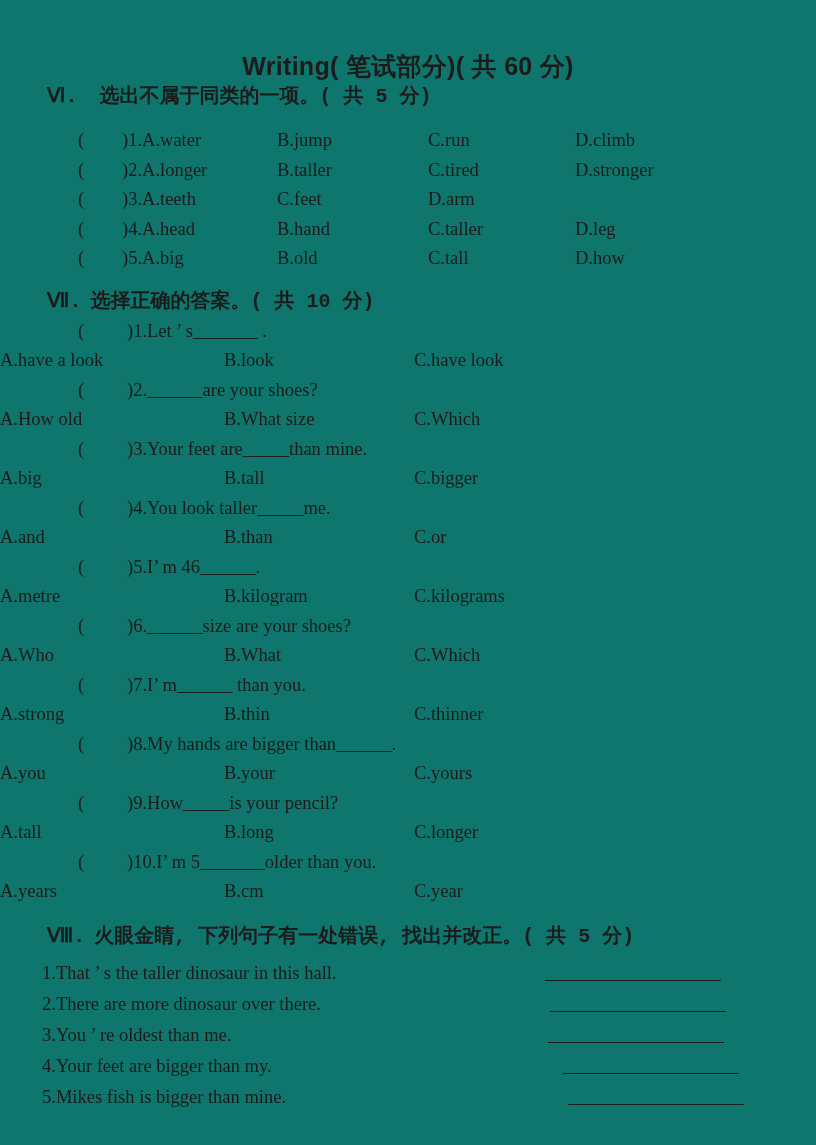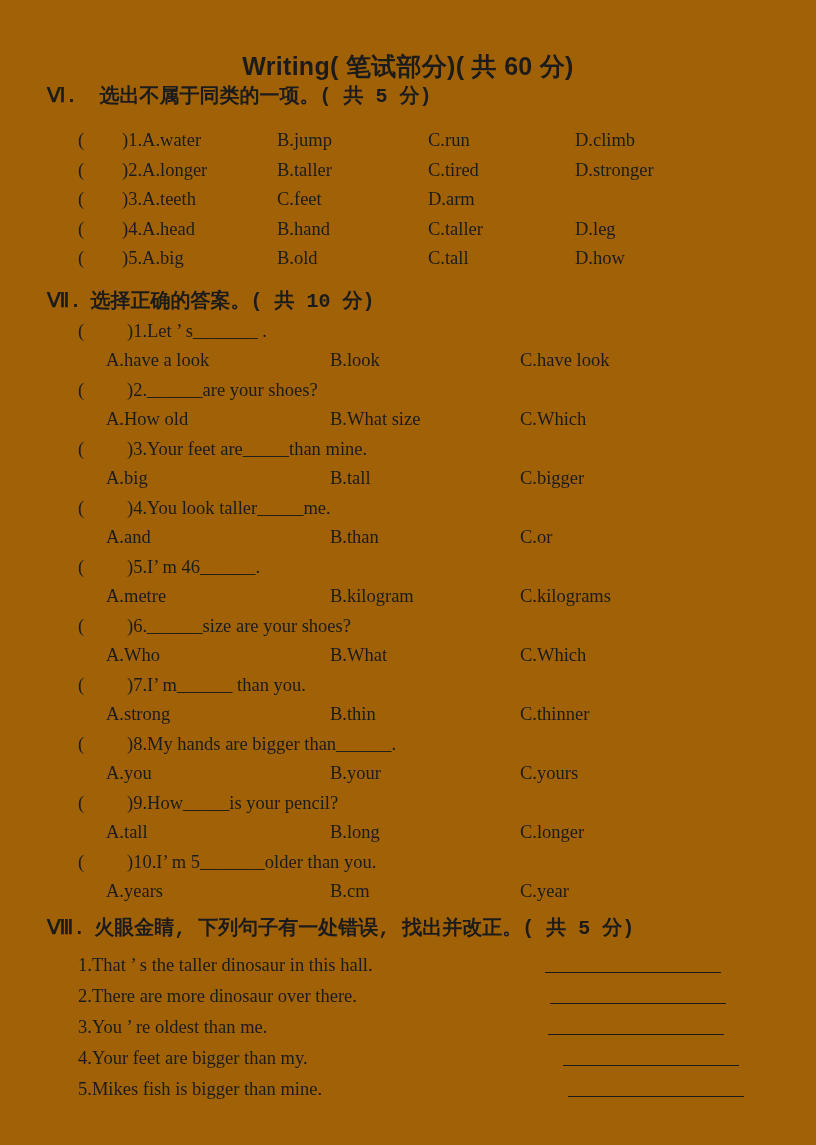--- a/index.html
+++ b/index.html
@@ -1,19 +1,19 @@
 <!DOCTYPE html>
 <html><head>
 <meta charset="utf-8">
 <style>
   html,body{margin:0;padding:0;background:#ffffff;}
   .page{
     position:relative;
     width:816px;height:1145px;
-    background:#a16207;
+    background:#0f766e;
     color:#1b1b1b;
     font-family:"Liberation Serif", serif;
     font-size:18.5px;
     overflow:hidden;
   }
   
   .exam-title{
     margin:50px 0 0 0;
     text-align:center;
     font-family:"Liberation Sans","DejaVu Sans",sans-serif;
@@ -47,30 +47,29 @@
   .q-row{
     display:grid;
     grid-template-columns:49px auto;
     padding-left:78px;
     line-height:29.5px;
     white-space:nowrap;
   }
   .opt-row{
     display:grid;
     grid-template-columns:224px 190px auto;
-    padding-left:106px;
     line-height:29.5px;
     white-space:nowrap;
   }
   
-  .sec8-header{margin-top:8px;}
+  .sec8-header{margin-top:16px;}
   .sec8-rows{margin-top:7px;}
   .row8{
     position:relative;
-    padding-left:78px;
+    padding-left:42px;
     line-height:31px;
     white-space:nowrap;
   }
   .answer-line{
     position:absolute;
     top:22px;
     width:176px;
     border-bottom:1.5px solid #1b1b1b;
     height:0;
   }

